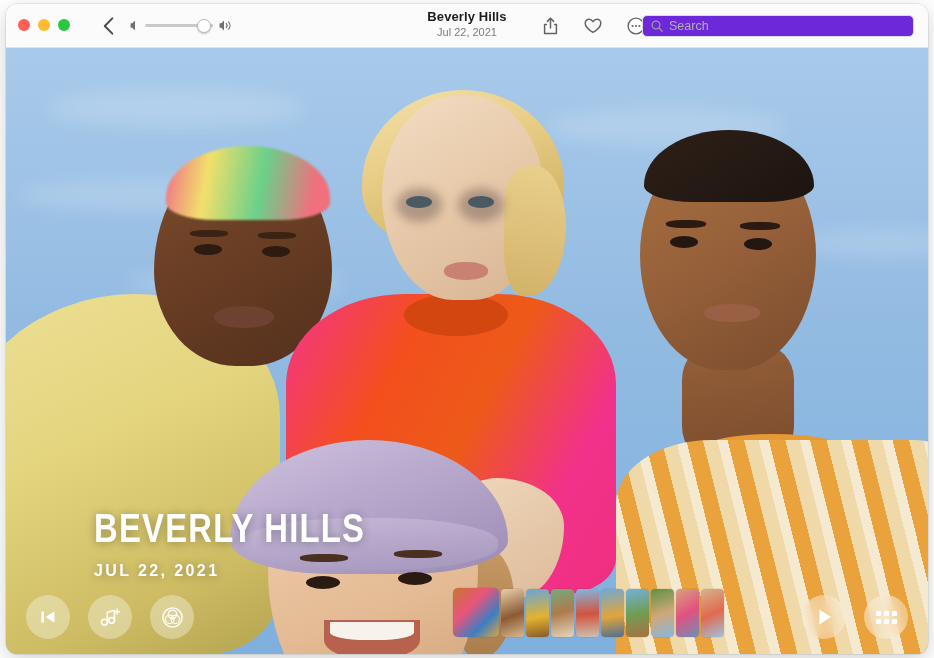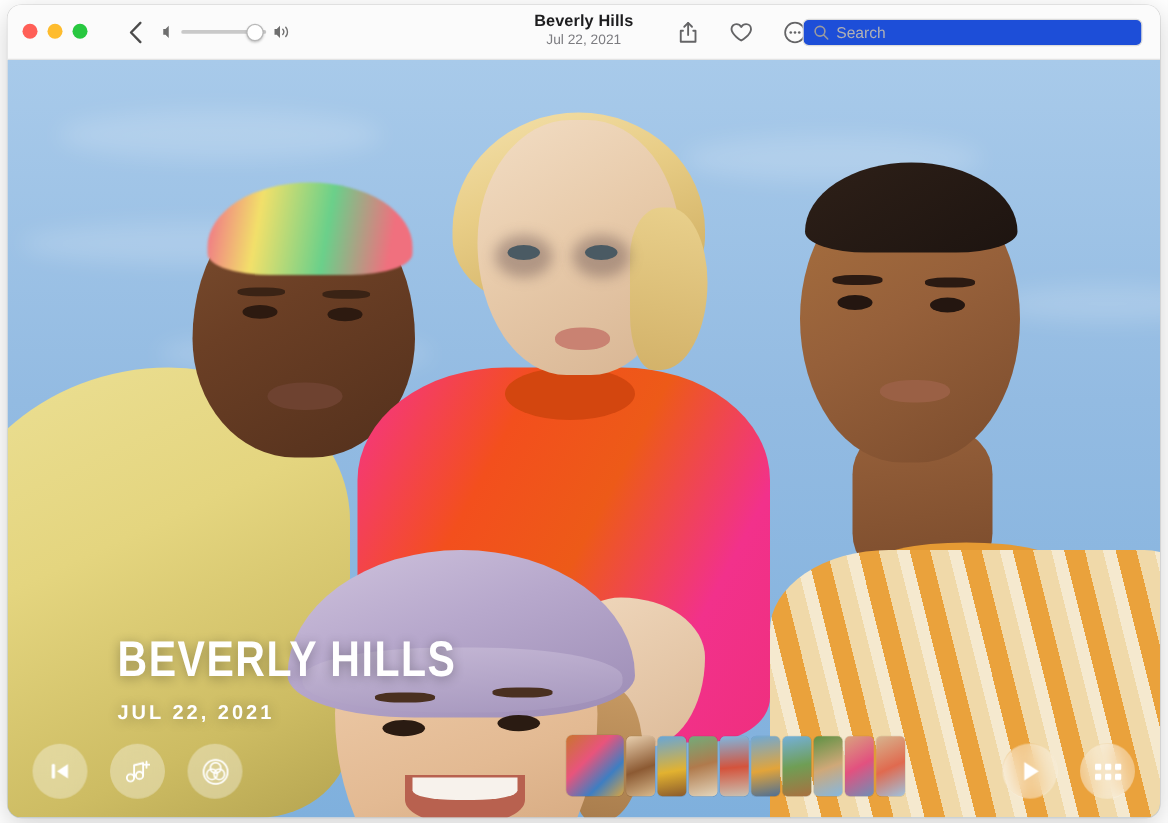--- a/index.html
+++ b/index.html
@@ -62,21 +62,21 @@
   }
   .title-main { font-size: 13px; font-weight: 600; color: #1d1d1f; letter-spacing: 0.1px; }
   .title-sub  { font-size: 11px; color: #7c7c80; margin-top: 1px; }
 
   .tool-icons { position: absolute; left: 533px; top: 11px; display: flex; gap: 21px; align-items: center; }
   .ticon { width: 22px; height: 22px; display: flex; align-items: center; justify-content: center; color: #646466; }
 
   .search-field {
     position: absolute; right: 14px; top: 11px;
     width: 272px; height: 22px;
-    background: #1d4ed8;
+    background: #6d28d9;
     border: 0.5px solid #dcdcdc;
     border-radius: 5px;
     display: flex; align-items: center; gap: 6px;
     padding: 0 8px;
   }
   .search-ph { font-size: 12.5px; color: #b0b0b4; }
 
   
   .stage {
     position: relative;

